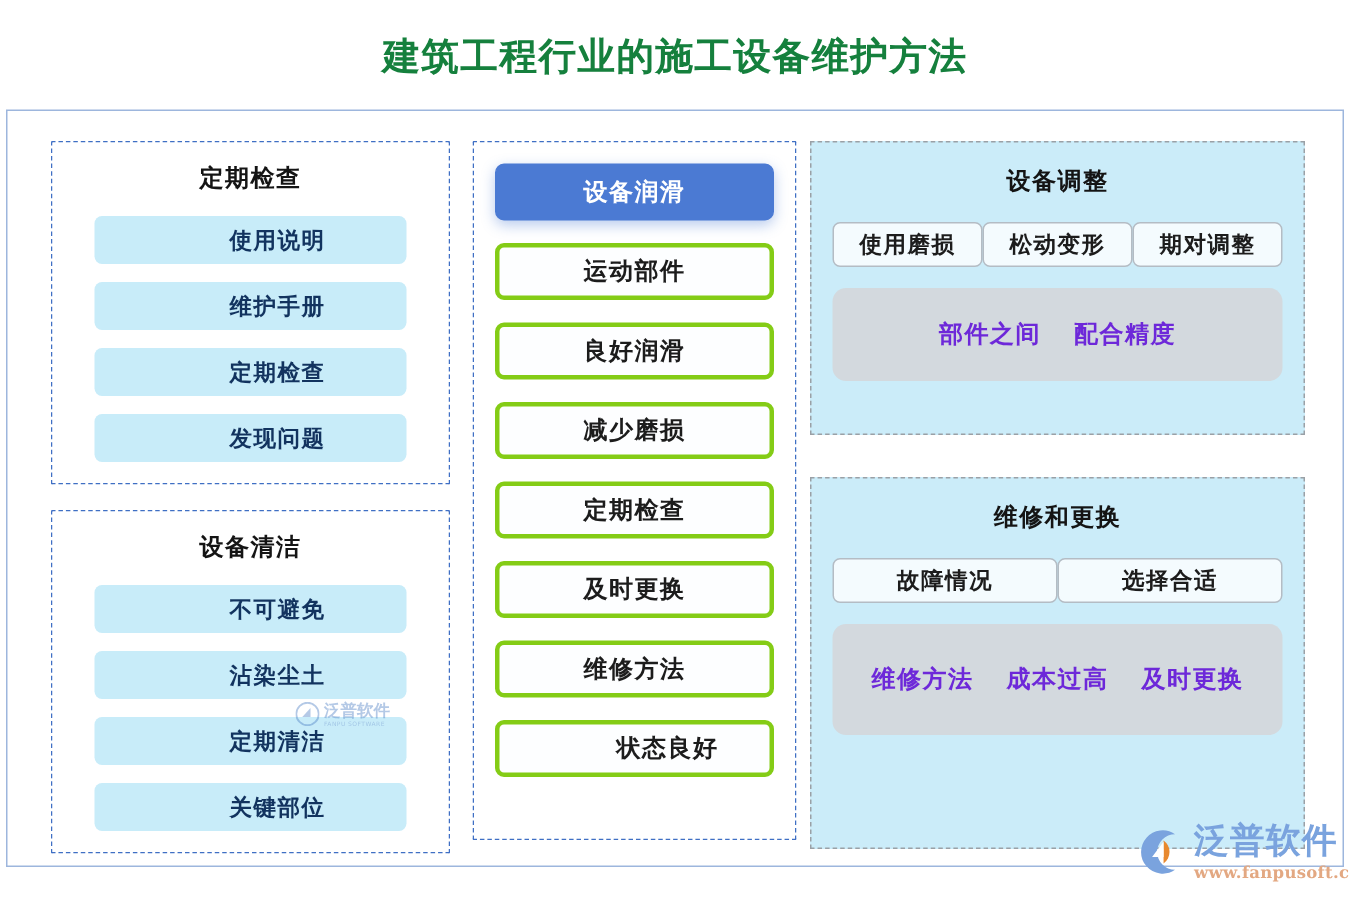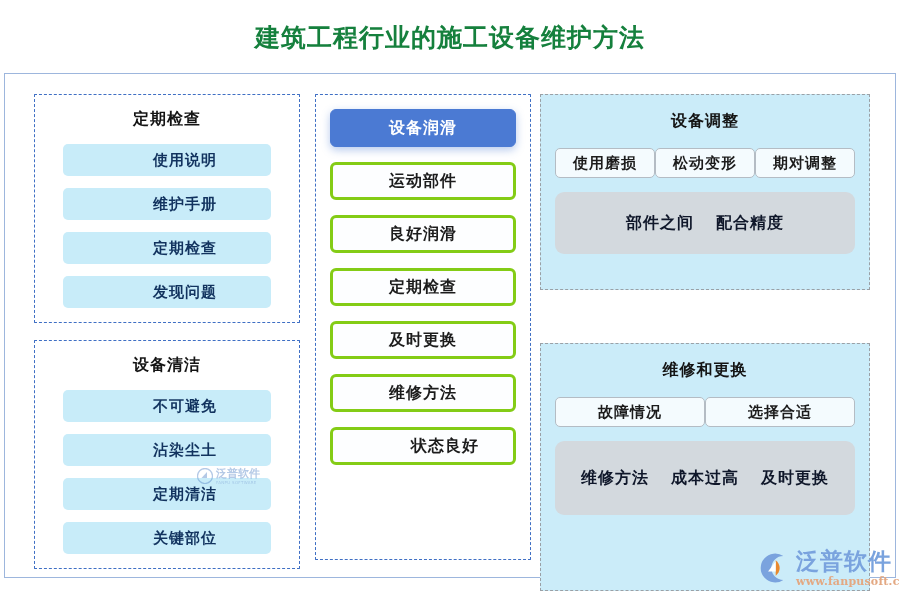--- a/index.html
+++ b/index.html
@@ -124,21 +124,21 @@
     box-shadow: 0 3px 9px rgba(75,122,211,0.40);
   }
 
   
   .group-solid {
     border: 1px dashed #9aa0a6;
     background: #cbecf9;
     padding: 16px 14px 14px 14px;
   }
   .right-top    { height: 196px; }
-  .right-bottom { height: 248px; margin-top: 53px; }
+  .right-bottom { height: 248px; margin-top: 28px; }
 
   .group-solid .group-title { margin-bottom: 16px; }
 
   .pill-row {
     display: flex;
     justify-content: space-between;
   }
 
   .pill {
     flex: 1 1 0;
@@ -159,21 +159,21 @@
     margin-top: 14px;
     height: 62px;
     background: #d3d9de;
     border-radius: 9px;
     display: flex;
     align-items: center;
     justify-content: center;
     gap: 22px;
     font-size: 16px;
     font-weight: bold;
-    color: #0f172a;
+    color: #6d28d9;
     letter-spacing: 1px;
   }
   .gray-box.tall { height: 74px; }
 
   
   .wm-small {
     position: absolute;
     left: 192px; top: 387px;
     width: 90px; height: 30px;
     opacity: 0.42;
@@ -234,20 +234,21 @@
         <div class="chip-blue">关键部位</div>
       </div>
 
     </div>
 
     <div class="col-mid">
       <div class="group-dashed mid-group">
         <div class="chip-active">设备润滑</div>
         <div class="chip-white">运动部件</div>
         <div class="chip-white">良好润滑</div>
+        <div class="chip-white">减少磨损</div>
         <div class="chip-white">定期检查</div>
         <div class="chip-white">及时更换</div>
         <div class="chip-white">维修方法</div>
         <div class="chip-white">状态良好</div>
       </div>
     </div>
 
     <div class="col-right">
 
       <div class="group-solid right-top">

